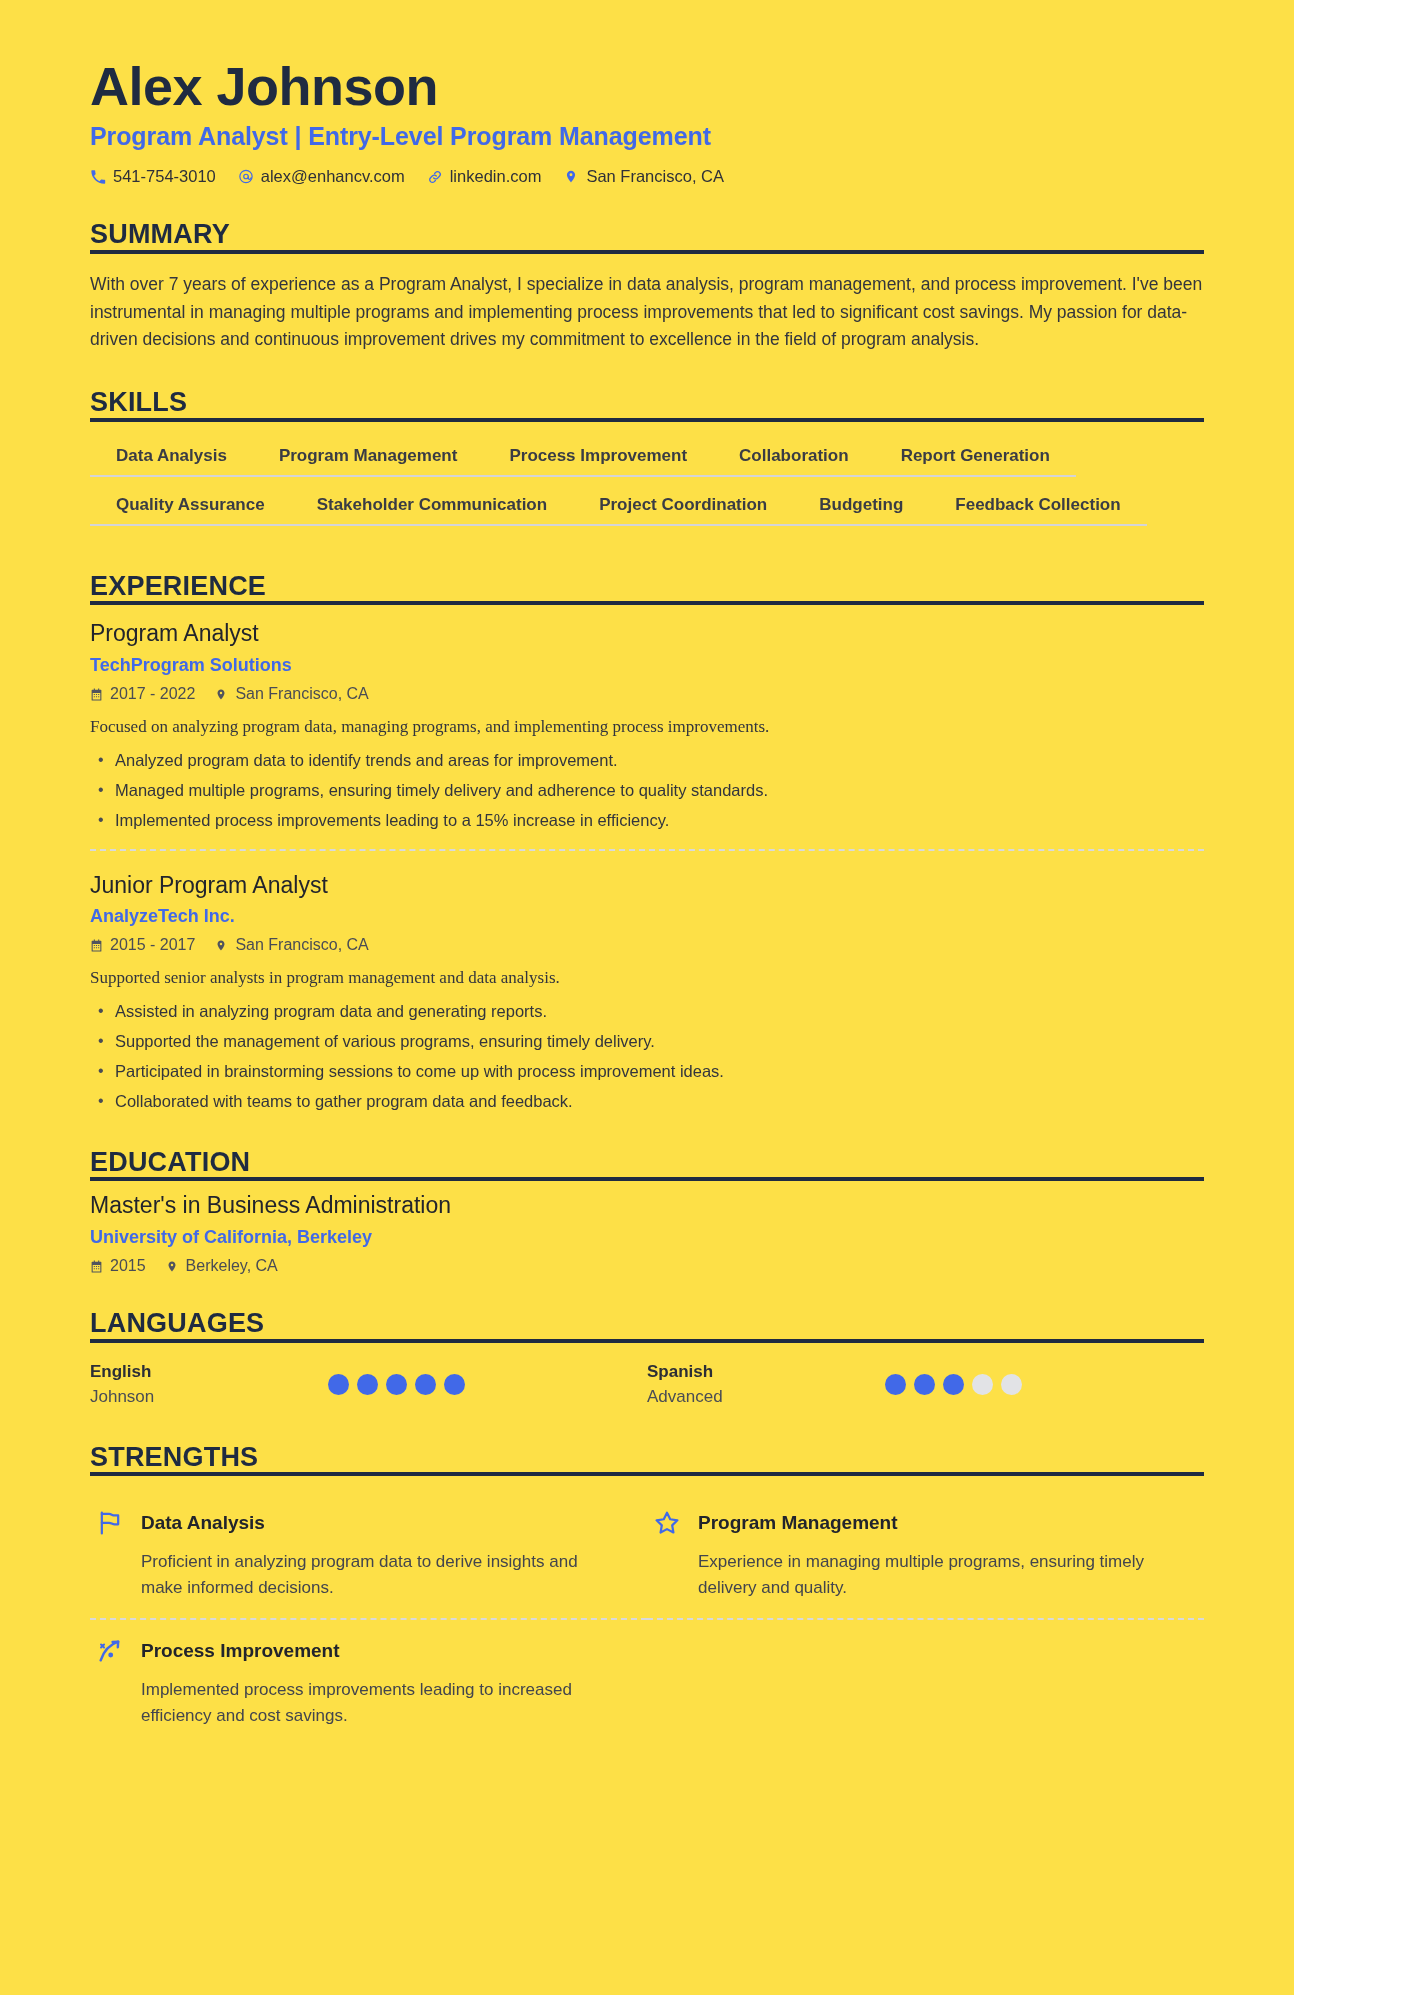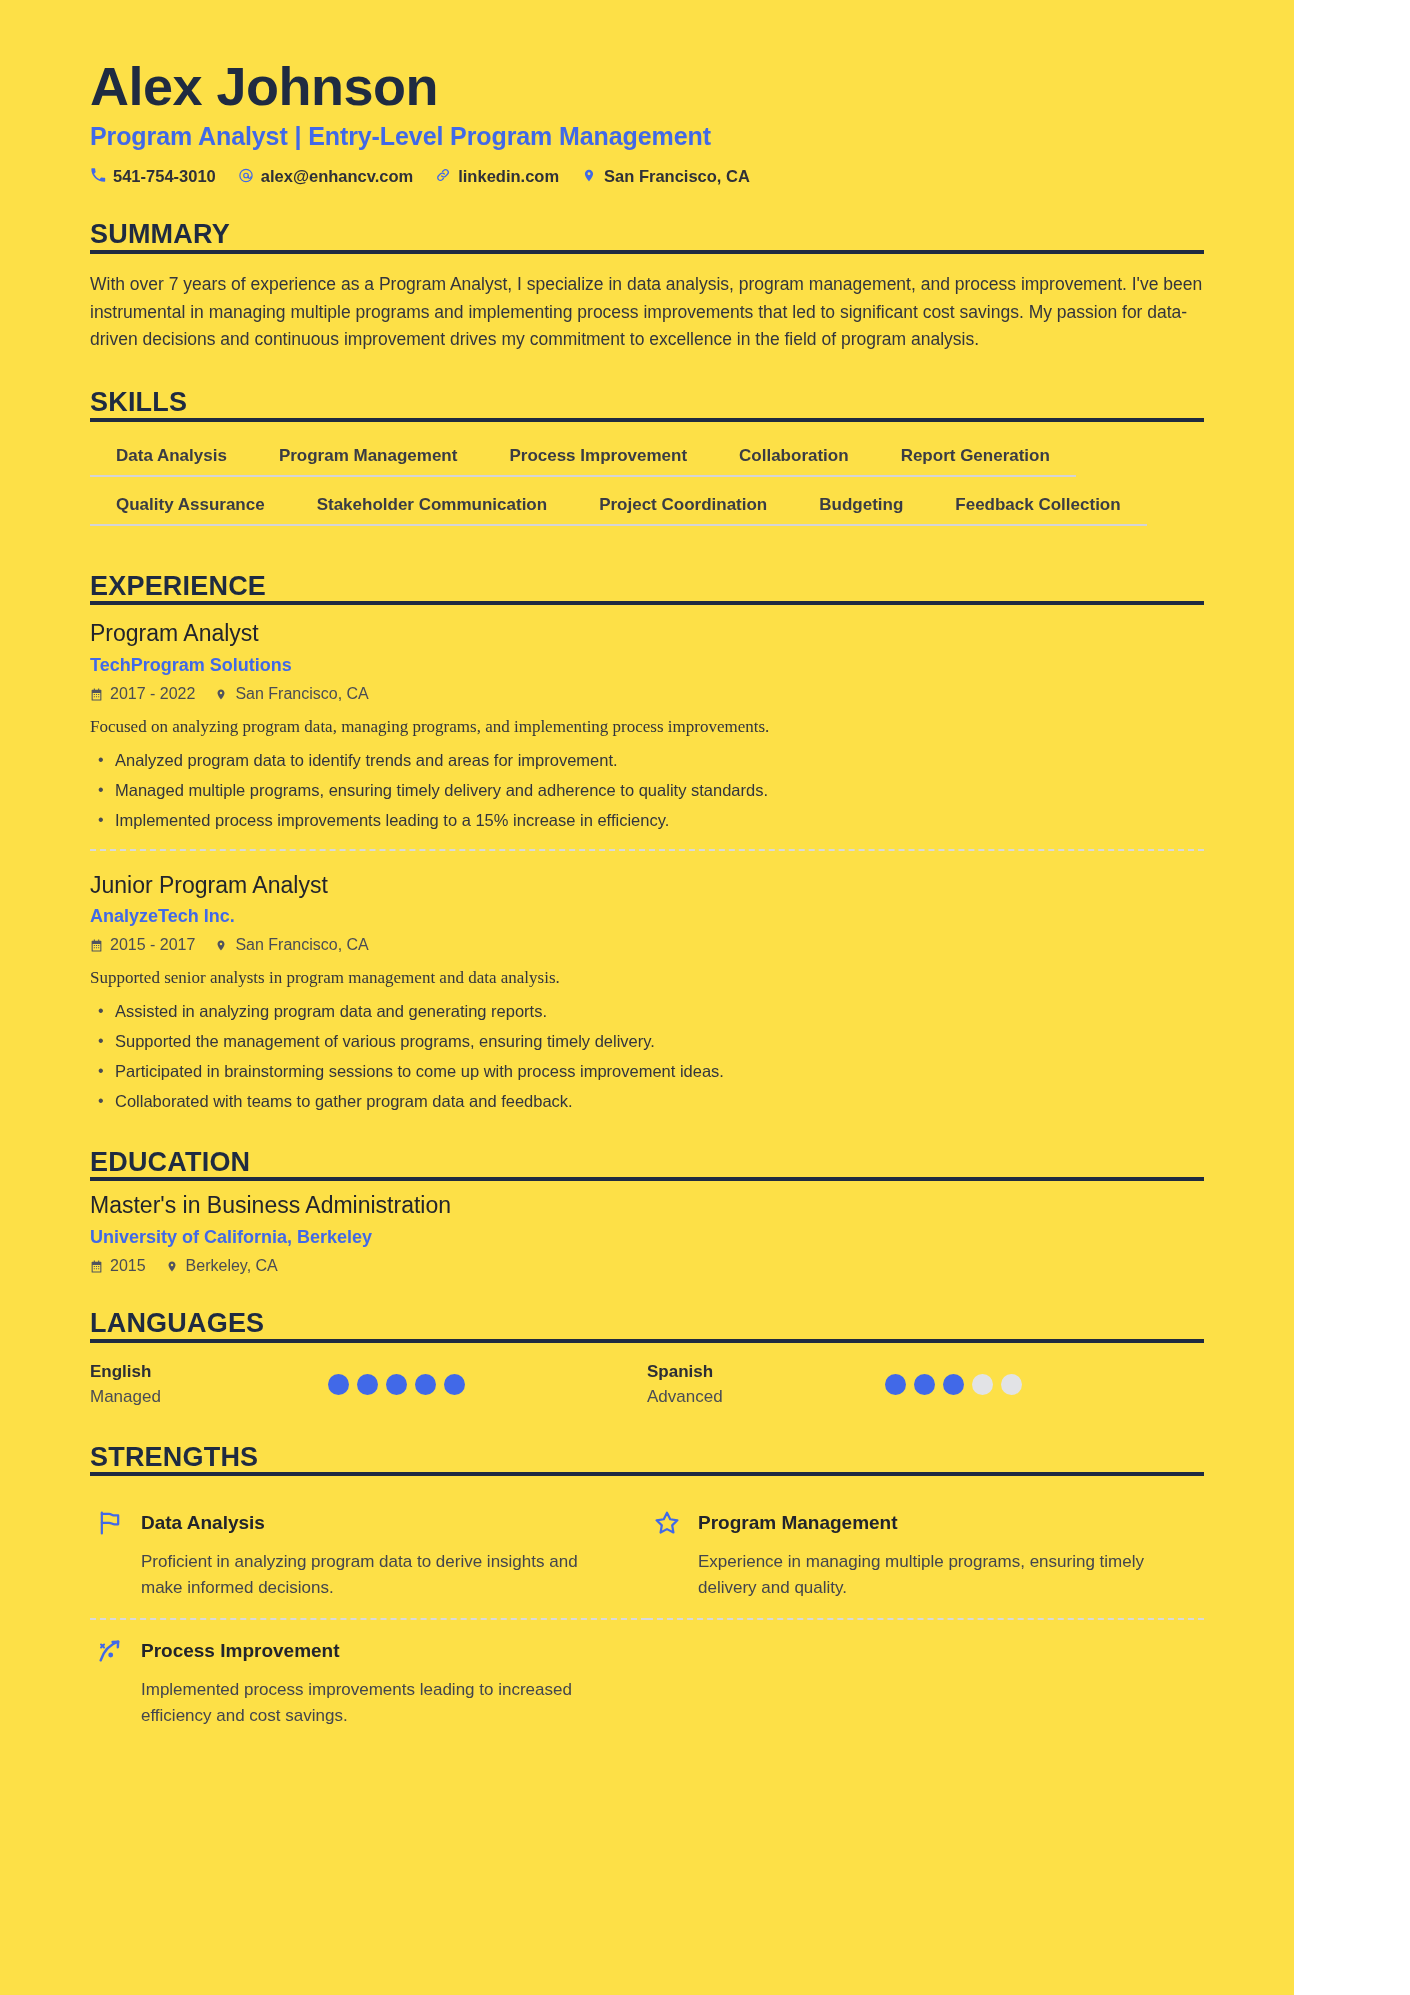--- a/index.html
+++ b/index.html
@@ -42,24 +42,24 @@
   .contact-row {
     display: flex;
     align-items: center;
     flex-wrap: wrap;
     gap: 22px;
     margin-top: 16px;
   }
 
   .contact-item {
     display: flex;
-    align-items: flex-start;
+    align-items: center;
     gap: 7px;
     font-size: 16.5px;
-    font-weight: bold;
+    font-weight: normal;
     color: #2f3038;
     white-space: nowrap;
   }
 
   .contact-item .ic {
     display: inline-flex;
     align-items: center;
     justify-content: center;
     color: #4169e8;
     width: 16px;
@@ -443,21 +443,21 @@
 
   <section class="section">
     <h2 class="section-title">LANGUAGES</h2>
     <div class="section-rule"></div>
 
     <div class="lang-wrap">
 
       <div class="lang-item">
         <div class="lang-names">
           <div class="lang-name">English</div>
-          <div class="lang-level">Managed</div>
+          <div class="lang-level">Johnson</div>
         </div>
         <div class="dots">
           <span class="dot on"></span>
           <span class="dot on"></span>
           <span class="dot on"></span>
           <span class="dot on"></span>
           <span class="dot on"></span>
         </div>
       </div>
 

